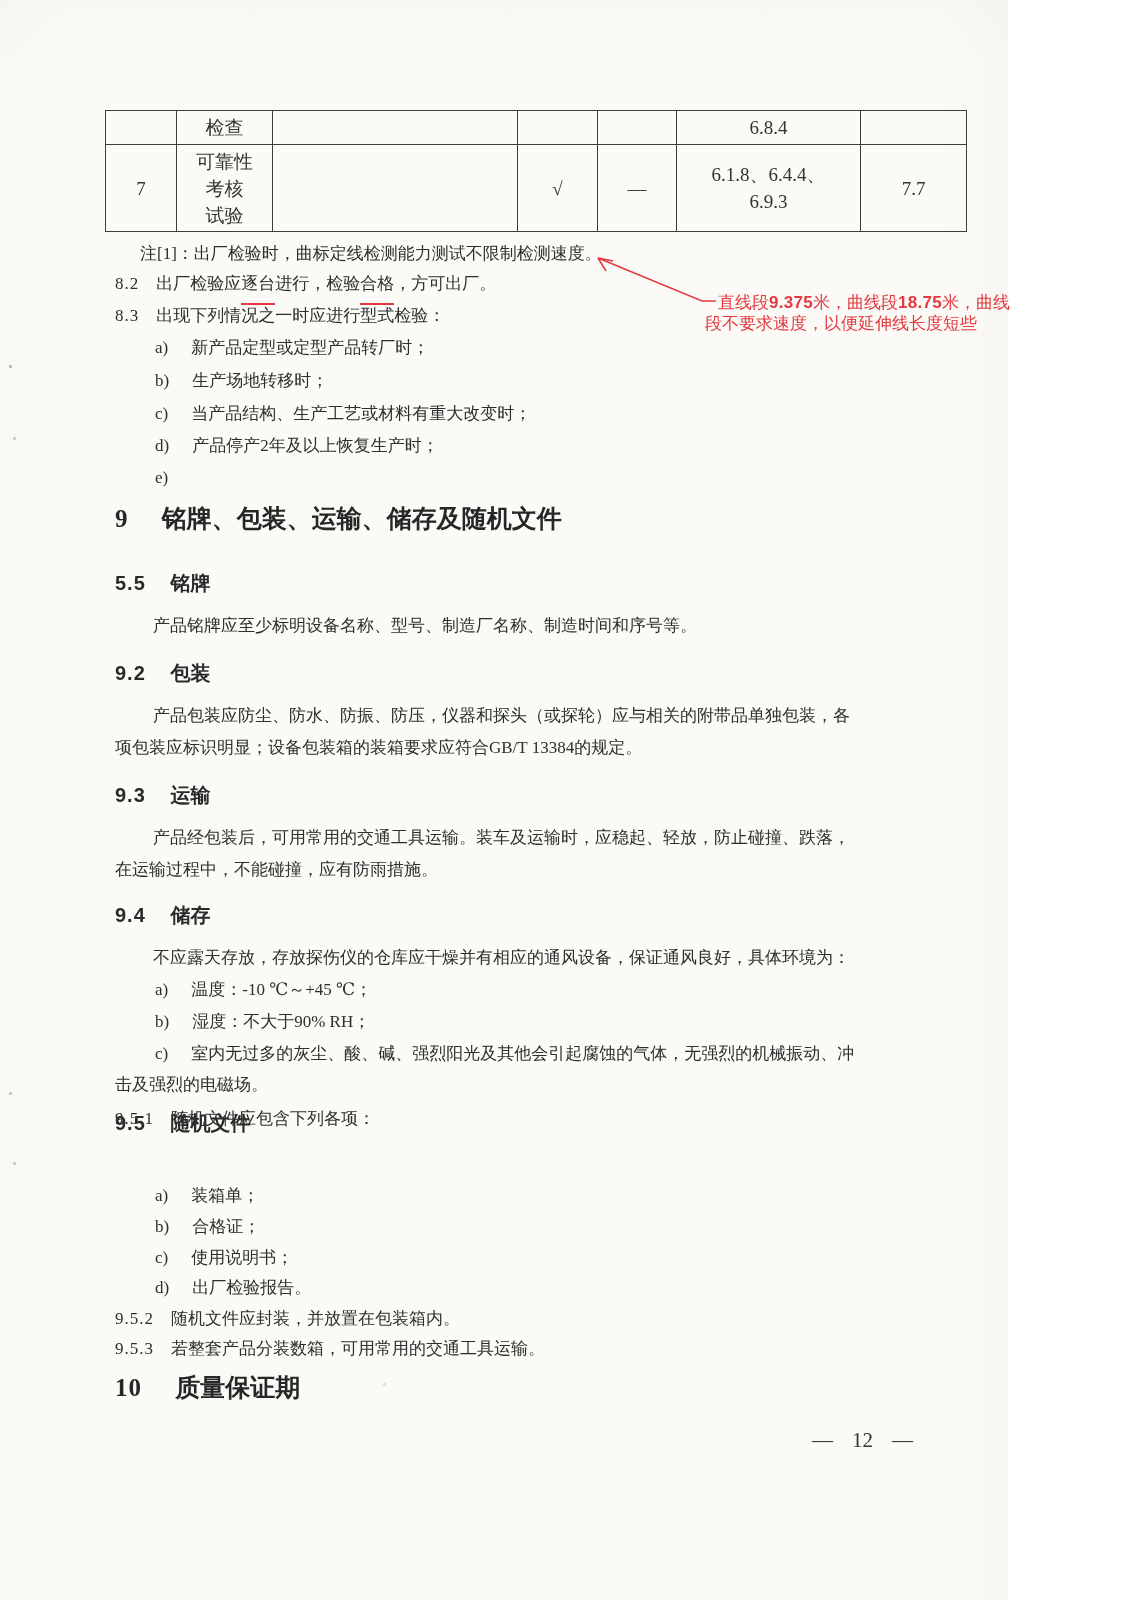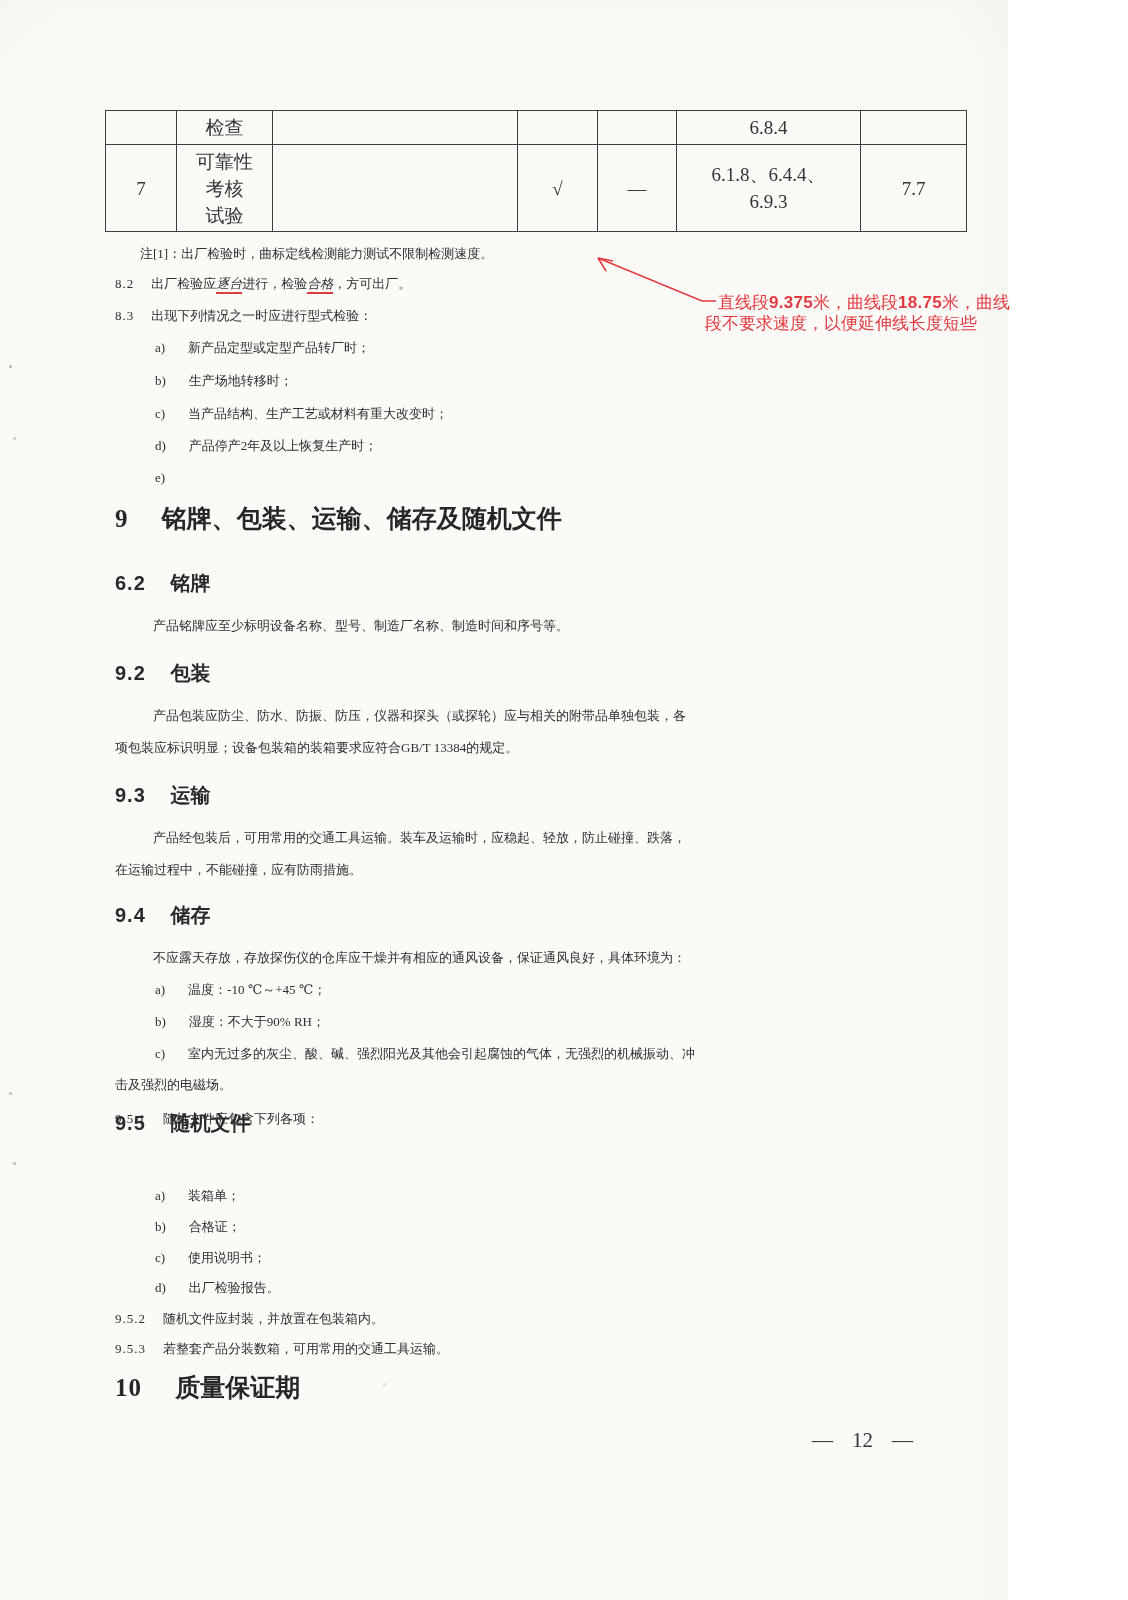--- a/index.html
+++ b/index.html
@@ -19,31 +19,31 @@
   table.insp td{
     border:1.5px solid #3d3d3d;
     text-align:center;vertical-align:middle;
     font-size:19px;line-height:27px;color:#333;
     white-space:pre-line;padding:0;
     font-family:"Liberation Serif","DejaVu Serif",serif;
   }
   tr.r0 td{height:33px;}
   tr.r1 td{height:86px;}
   
-  .line{font-size:13px;line-height:27px;white-space:nowrap;}
+  .line{font-size:17px;line-height:27px;white-space:nowrap;}
   .clause{display:flex;white-space:nowrap;}
   .clause .cnum{margin-right:17px;letter-spacing:1px;}
   .item{display:flex;white-space:nowrap;}
   .item .ilabel{margin-right:23px;}
   .h1{font-family:Liberation Serif, serif;font-weight:bold;font-size:25px;line-height:32px;color:#262626;white-space:nowrap;}
   .h1 .hnum{margin-right:27px;letter-spacing:1px;}
   .h2{font-family:"Liberation Sans","DejaVu Sans",sans-serif;font-weight:bold;font-size:20px;line-height:26px;color:#2a2a2a;white-space:nowrap;}
   .h2 .hnum{margin-right:19px;letter-spacing:1px;}
   
-  .runder{border-bottom:2.5px solid #e23a40;padding-bottom:1px;font-style:italic;}
+  .runder{border-bottom:2.5px solid #e23a40;padding-bottom:10px;}
   .red-note{
     font-family:"Liberation Sans","DejaVu Sans",sans-serif;
     font-size:17px;line-height:21px;white-space:nowrap;
   }
   .red-note .bnum{font-weight:bold;letter-spacing:0.3px;}
   .footer{display:flex;align-items:center;font-size:21px;color:#333;}
   .footer span{display:inline-block;}
   .footer .fp{margin:0 19px;}
   .specks{width:1px;height:1px;background:transparent;
     box-shadow:
@@ -136,21 +136,21 @@
   <div class="abs line item" style="left:155px;top:464px">
     <span class="ilabel">e)</span>
   </div>
 
   <div class="abs h1" style="left:115px;top:503px">
     <span class="hnum">9</span>
     <span>铭牌、包装、运输、储存及随机文件</span>
   </div>
 
   <div class="abs h2" style="left:115px;top:570px">
-    <span class="hnum">6.2</span>
+    <span class="hnum">5.5</span>
     <span>铭牌</span>
   </div>
   <div class="abs line" style="left:153px;top:612px">产品铭牌应至少标明设备名称、型号、制造厂名称、制造时间和序号等。</div>
 
   <div class="abs h2" style="left:115px;top:660px">
     <span class="hnum">9.2</span>
     <span>包装</span>
   </div>
   <div class="abs line" style="left:153px;top:702px">产品包装应防尘、防水、防振、防压，仪器和探头（或探轮）应与相关的附带品单独包装，各</div>
   <div class="abs line" style="left:115px;top:734px">项包装应标识明显；设备包装箱的装箱要求应符合GB/T 13384的规定。</div>

